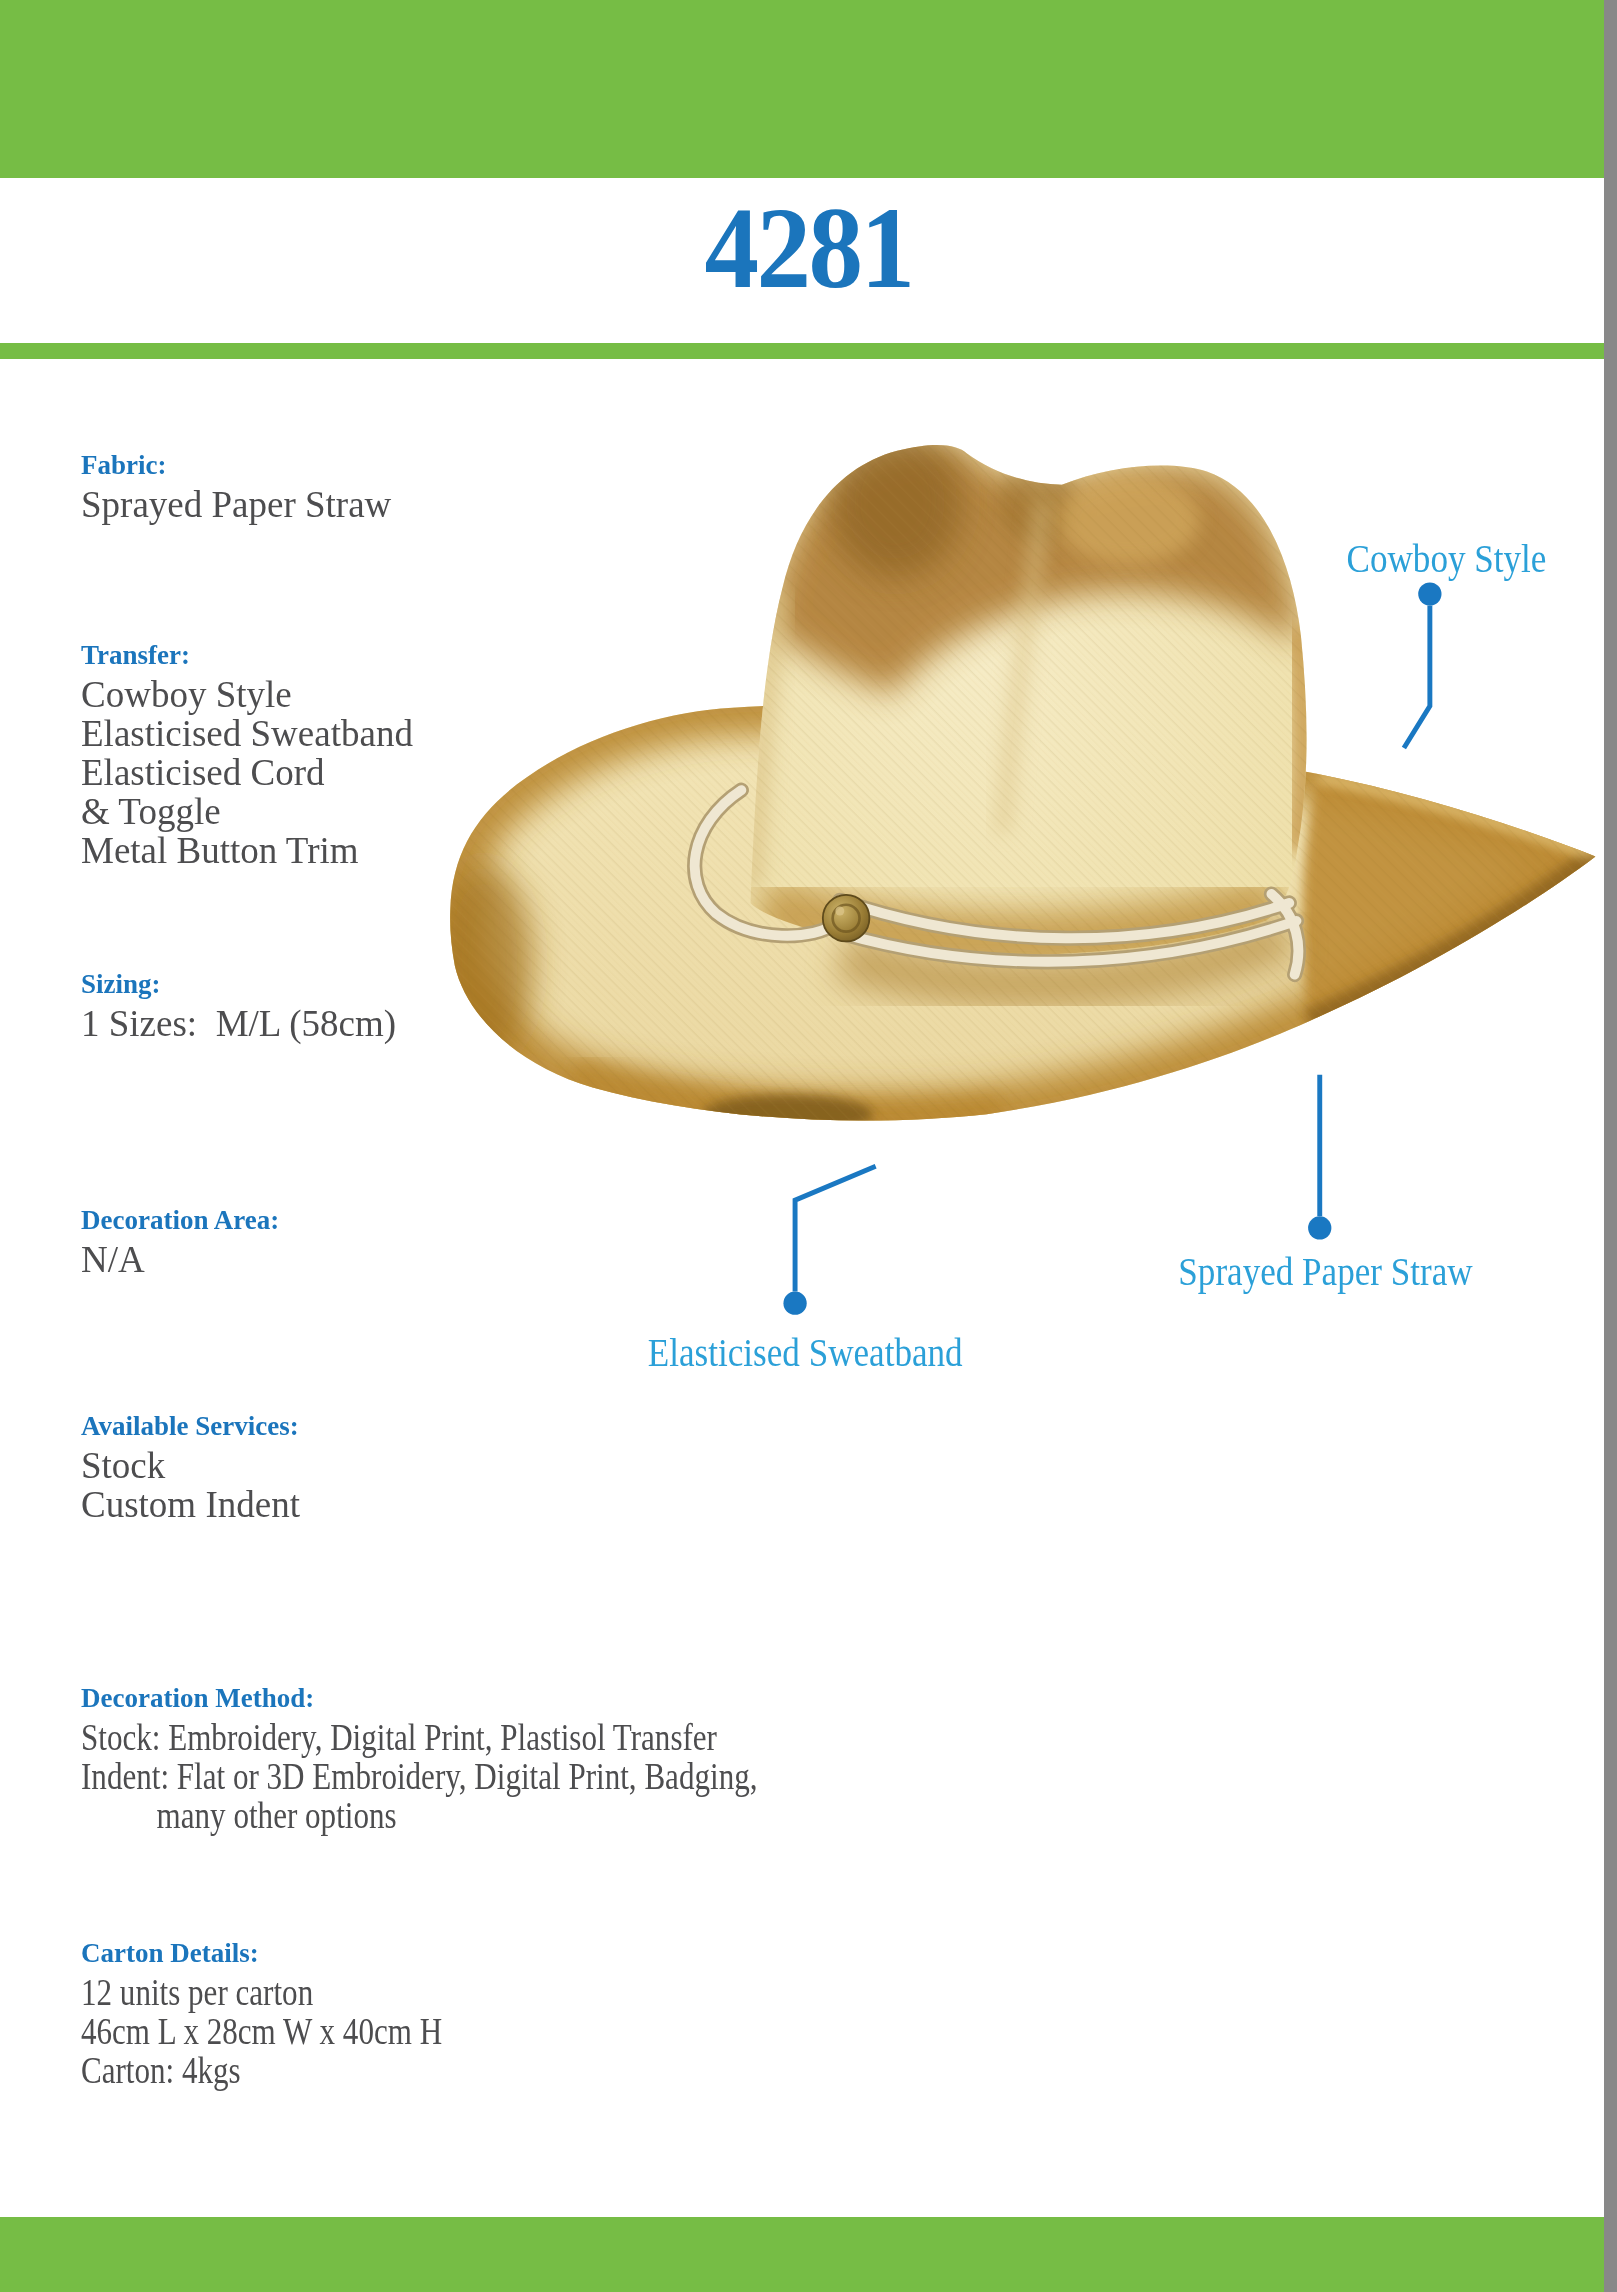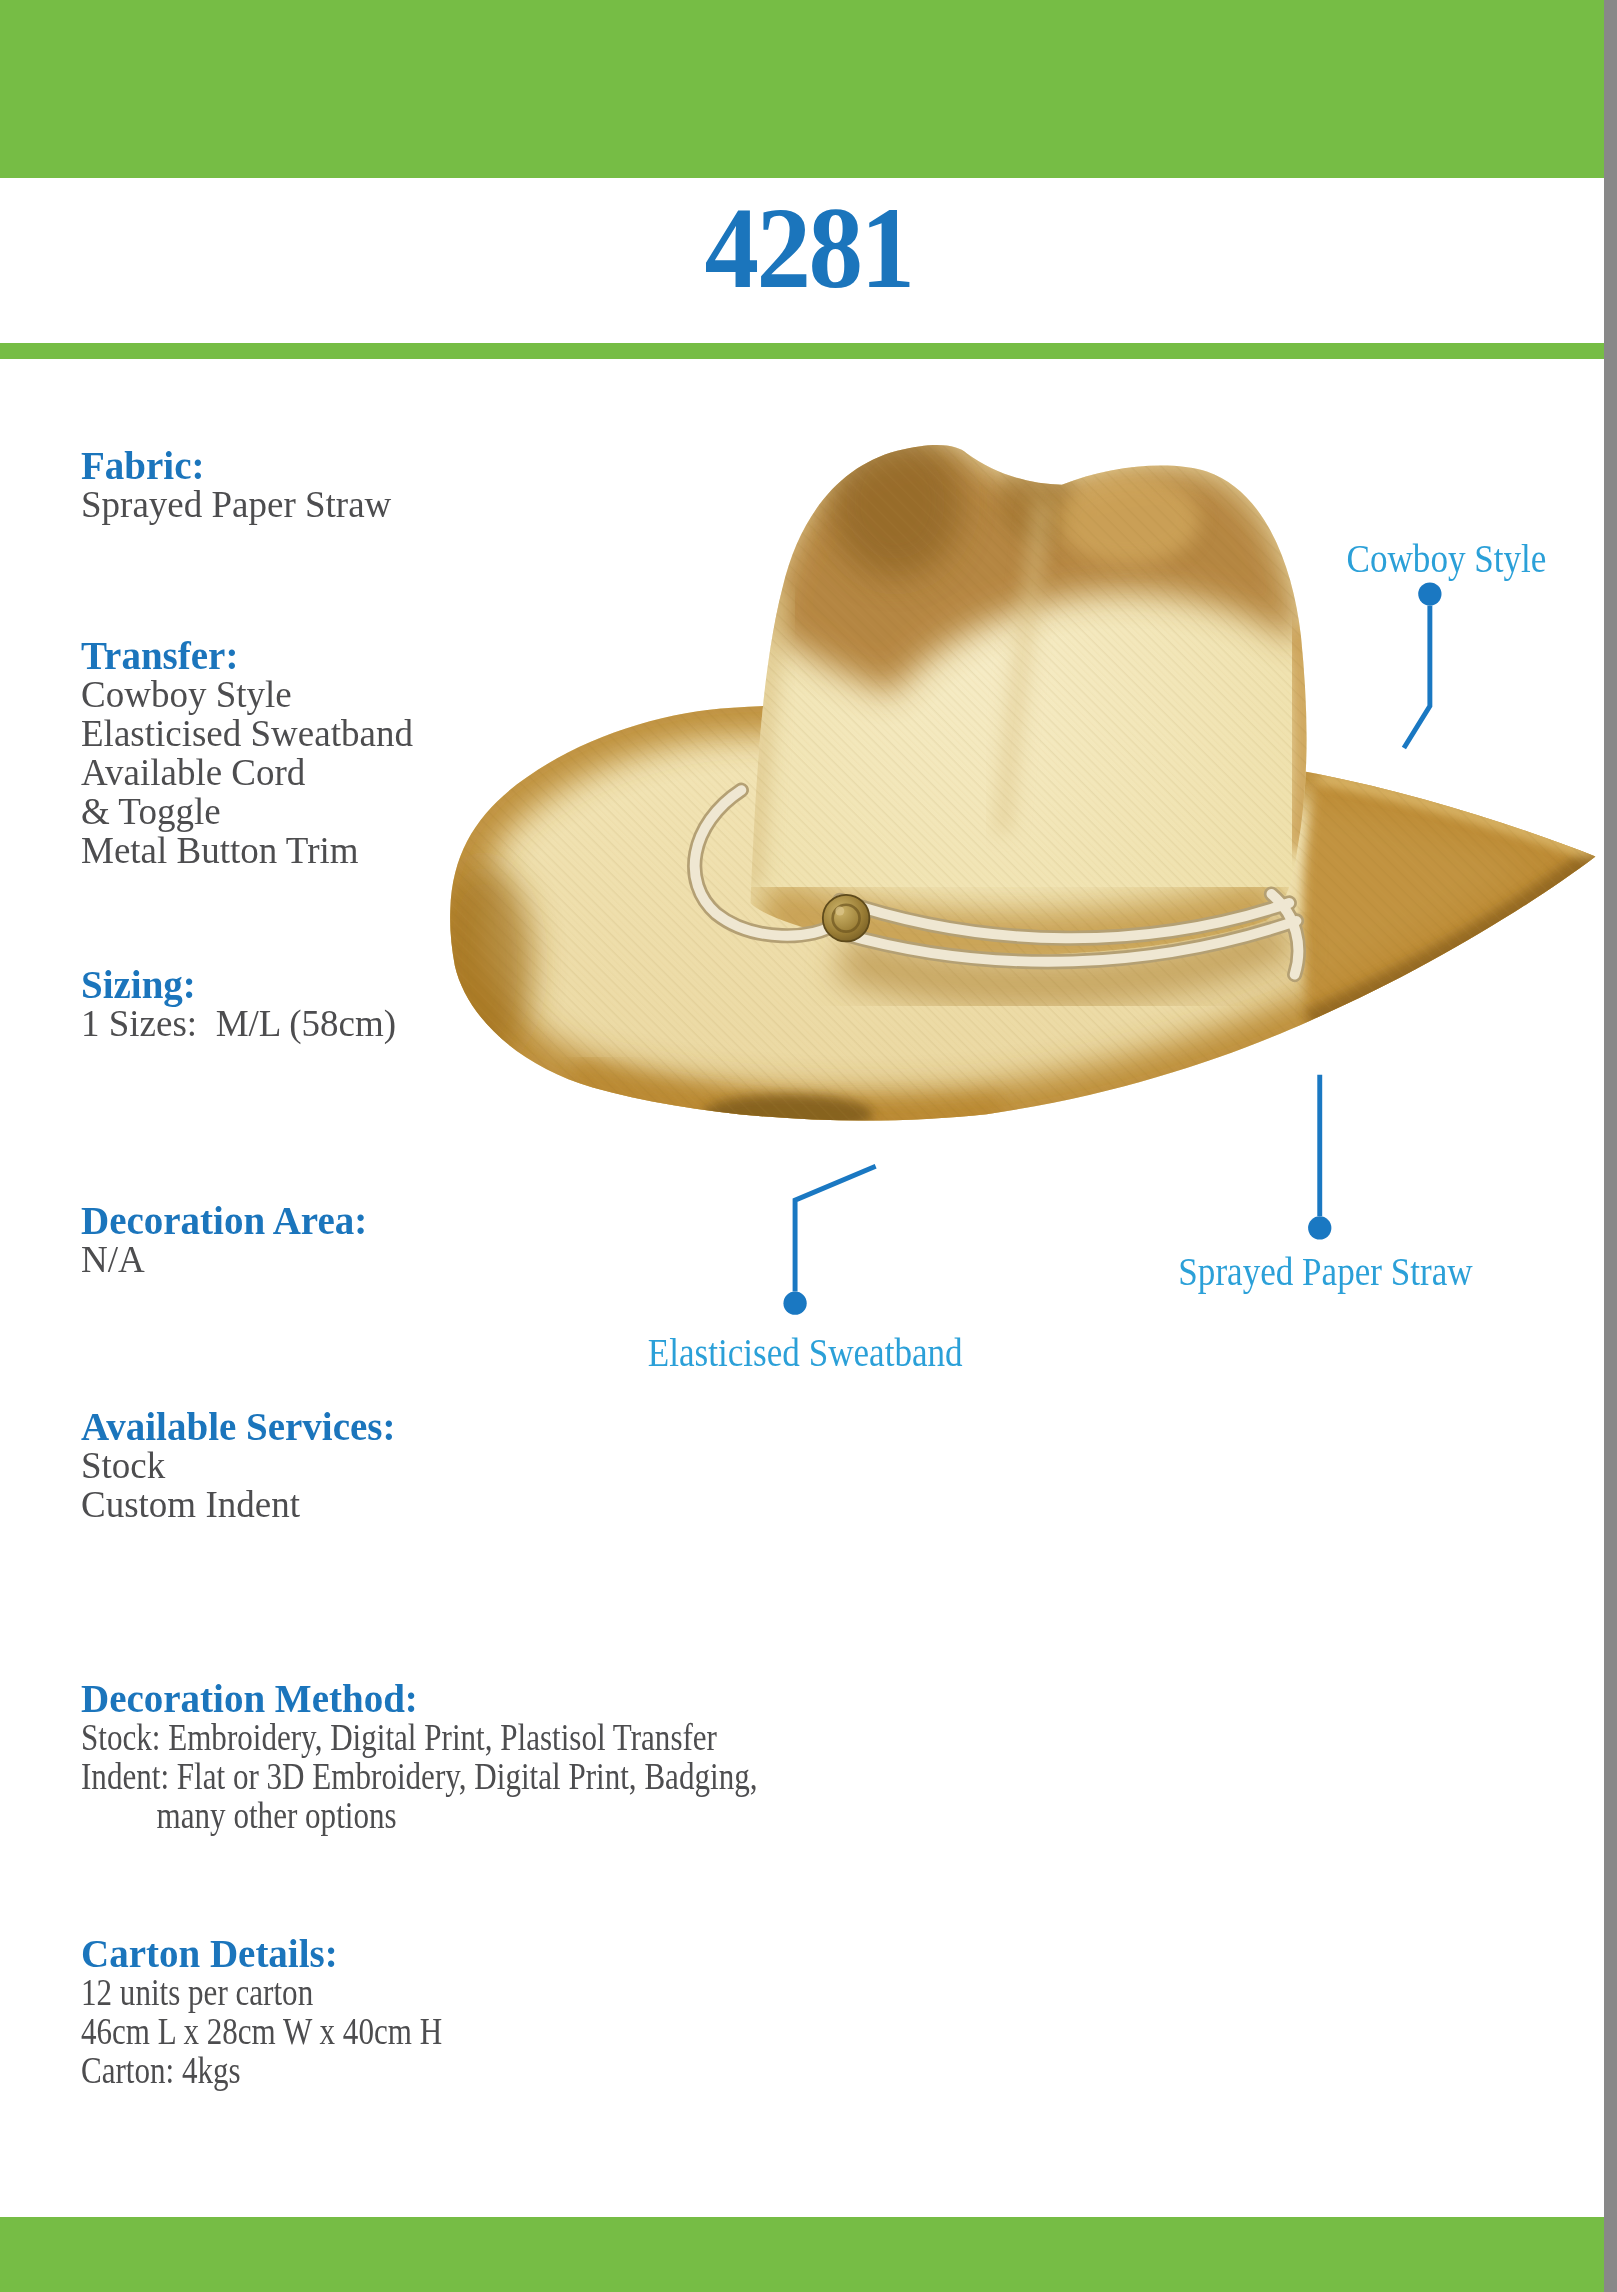--- a/index.html
+++ b/index.html
@@ -18,21 +18,21 @@
     position:absolute;top:190px;left:0;width:1617px;
     text-align:center;
     font-size:116px;font-weight:bold;
     color:var(--heading-blue,#1B75BC);
     letter-spacing:-2.7px;
     transform:scaleX(.94);
     line-height:1;
   }
   .section{position:absolute;left:81px;}
   .section h2{
-    margin:0;font-size:39px;line-height:39px;font-weight:bold;
+    margin:0;font-size:27px;line-height:39px;font-weight:bold;
     color:var(--heading-blue,#1B75BC);
     white-space:pre-wrap;
   }
   .section .line{
     font-size:37px;line-height:39px;color:var(--body-gray,#4D4D4F);
     white-space:pre-wrap;
   }
   .sec-fabric{top:446px;}
   .sec-features{top:636px;}
   .sec-sizing{top:965px;}
@@ -70,21 +70,21 @@
 
   <div class="section sec-fabric">
     <h2>Fabric:</h2>
     <div class="line">Sprayed Paper Straw</div>
   </div>
 
   <div class="section sec-features">
     <h2>Transfer:</h2>
     <div class="line">Cowboy Style</div>
     <div class="line">Elasticised Sweatband</div>
-    <div class="line">Available Cord</div>
+    <div class="line">Elasticised Cord</div>
     <div class="line">&amp; Toggle</div>
     <div class="line">Metal Button Trim</div>
   </div>
 
   <div class="section sec-sizing">
     <h2>Sizing:</h2>
     <div class="line">1 Sizes:  M/L (58cm)</div>
   </div>
 
   <div class="section sec-available-services">

